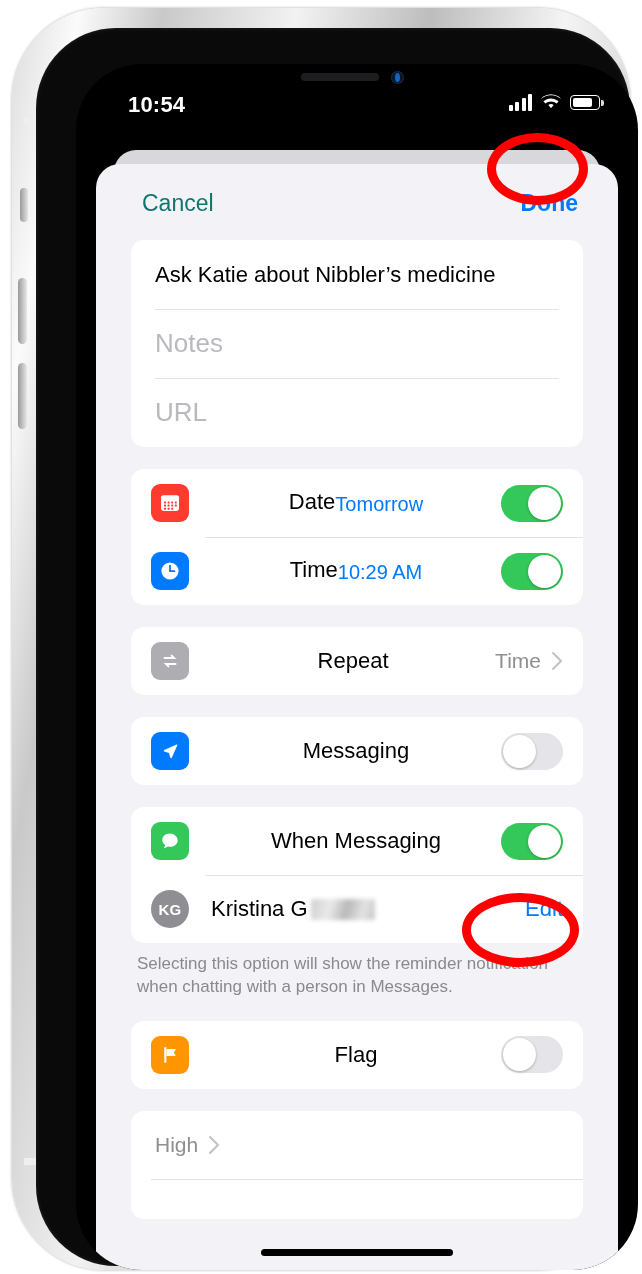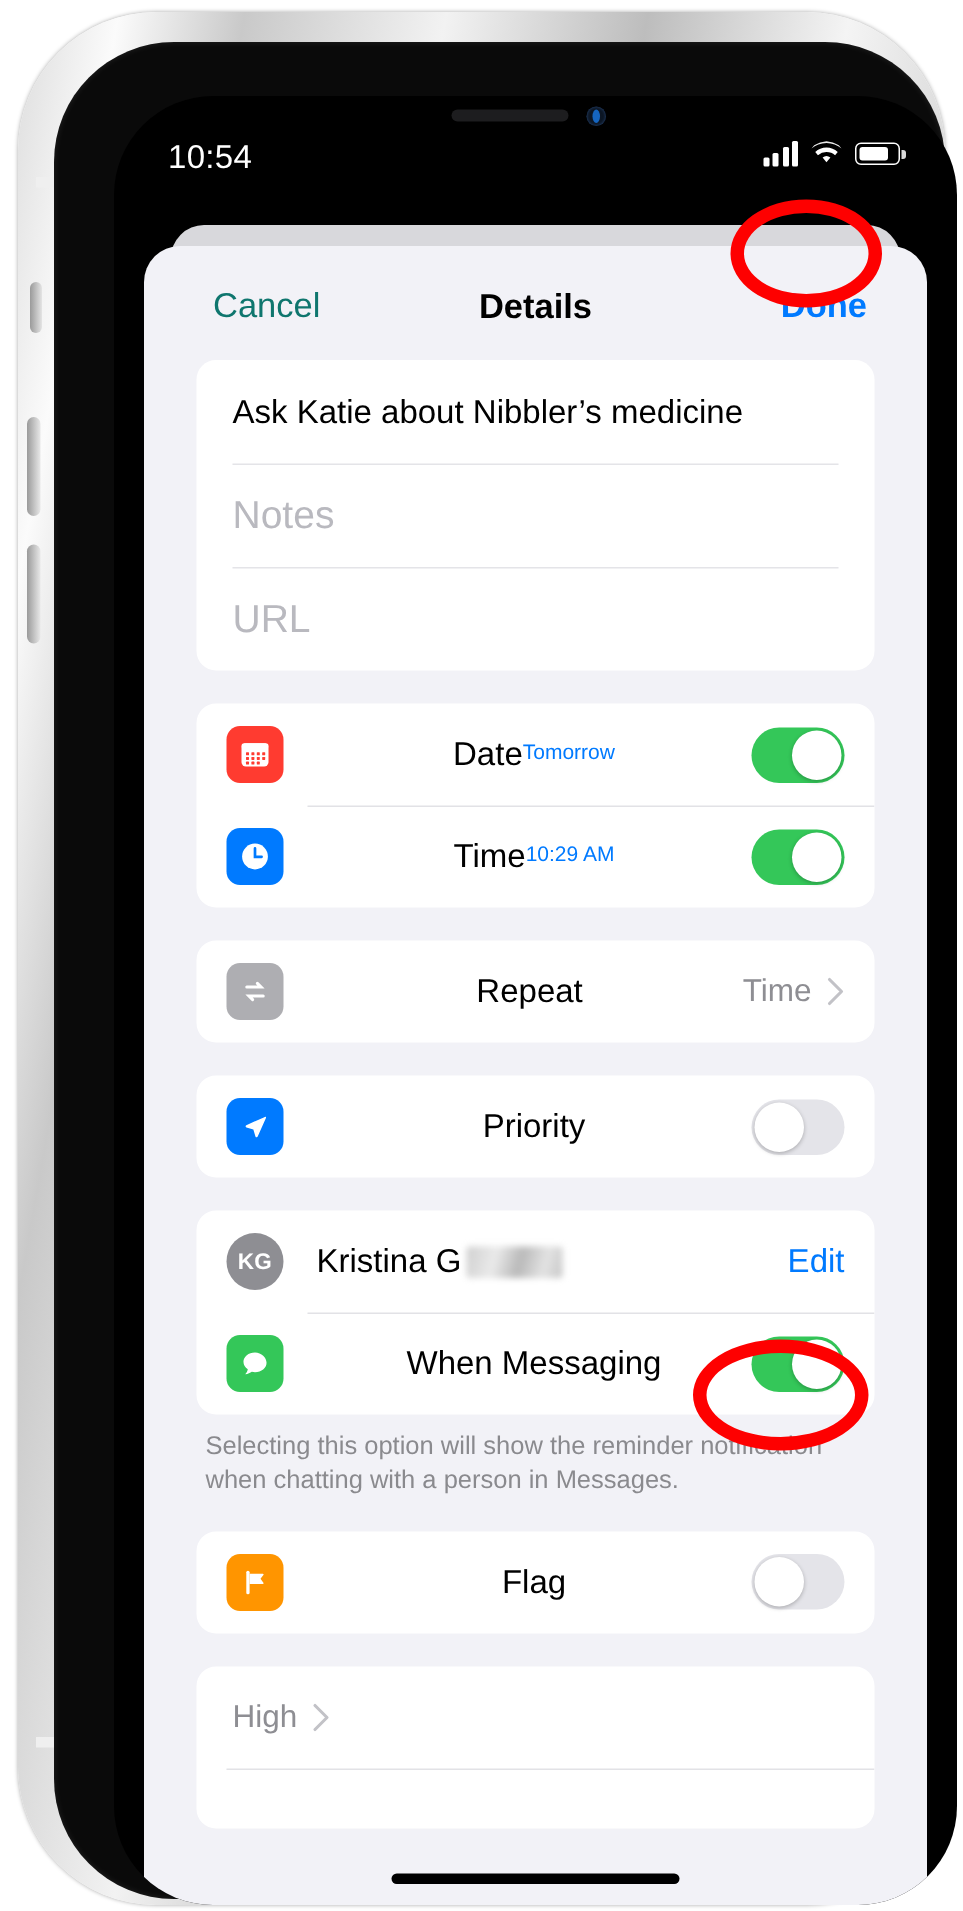--- a/index.html
+++ b/index.html
@@ -59,22 +59,22 @@
              background:#0c1624; box-shadow: inset 0 0 2px #2a4a7a; }
   .camera::after { content:""; position:absolute; left:4px; top:2px; width:5px; height:9px;
                    border-radius:50%; background:#1565c0; }
 
   
   .statusbar {
     position: absolute; top: 0; left: 0; width: 562px; height: 78px;
     color: #fff; z-index: 30;
   }
   .status-time {
-    position: absolute; left: 36px; top: 28px;
-    font-size: 22px; font-weight: normal; letter-spacing: .2px;
+    position: absolute; left: 52px; top: 28px;
+    font-size: 22px; font-weight: bold; letter-spacing: .2px;
   }
   .status-right { position: absolute; right: 38px; top: 30px; display: flex; align-items: center; gap: 8px; }
   .bars { display: flex; align-items: flex-end; gap: 2.5px; height: 17px; }
   .bars i { width: 4px; background: #fff; border-radius: 1px; display:block; }
   .bars i:nth-child(1){ height: 6px; }
   .bars i:nth-child(2){ height: 9px; }
   .bars i:nth-child(3){ height: 13px; }
   .bars i:nth-child(4){ height: 17px; }
   .wifi { width: 22px; height: 17px; position: relative; }
   .wifi svg { display:block; }
@@ -140,21 +140,21 @@
 
   .icon-sq {
     width: 38px; height: 38px; border-radius: 9px; flex: 0 0 38px;
     display: flex; align-items: center; justify-content: center;
     margin-right: 22px;
   }
   .icon-sq svg { display: block; }
 
   .row-labels { flex: 1 1 auto; display: flex; flex-direction: row; justify-content: center; }
   .row-label { font-size: 22px; color: #000; line-height: 1.18; }
-  .row-sub { font-size: 14px; color: #007aff; line-height: 1.3; margin-top: 2px; }
+  .row-sub { font-size: 20px; color: #007aff; line-height: 1.3; margin-top: 2px; }
   .row-value { font-size: 21px; color: #8e8e93; margin-right: 10px; }
   .chev { color: #c2c2c7; font-size: 22px; line-height: 1; display:flex; align-items:center; }
   .chev svg { display: block; }
 
   
   .toggle {
     width: 62px; height: 37px; border-radius: 19px; position: relative; flex: 0 0 62px;
     background: #e4e4e9; transition: background .15s;
   }
   .toggle.on { background: #34c759; }
@@ -244,21 +244,20 @@
             </div>
           </div>
         </div>
 
         <div class="sheet-back"></div>
 
         <div class="sheet">
 
           <div class="navbar">
             <button class="nav-cancel">Cancel</button>
-            <div class="nav-title">Details</div>
             <button class="nav-done">Done</button>
           </div>
 
           <div class="content">
 
             <div class="card">
               <div class="text-row">
                 <span class="field-value">Ask Katie about Nibbler’s medicine</span>
               </div>
               <div class="text-row">
@@ -336,49 +335,49 @@
             </div>
 
             <div class="card">
               <div class="row">
                 <span class="icon-sq" style="background:#007AFF">
                   <svg width="24" height="24" viewBox="0 0 24 24">
                     <path d="M18.6 5.6L6.2 11.1c-.7.3-.6 1.3.1 1.5l4.6 1.4 1.4 4.6c.2.7 1.2.8 1.5.1l5.5-12.4c.3-.6-.2-1.1-.7-.7z" fill="#fff"></path>
                   </svg>
                 </span>
                 <span class="row-labels">
-                  <span class="row-label">Priority</span>
+                  <span class="row-label">Messaging</span>
                 </span>
                 <span class="toggle">
                     <span class="knob"></span>
                   </span>
               </div>
             </div>
 
             <div class="card">
+              <div class="row">
+                <span class="icon-sq" style="background:#34C759">
+                  <svg width="24" height="24" viewBox="0 0 24 24">
+                    <path d="M12 4.6c-4.3 0-7.7 2.8-7.7 6.3 0 2 1.1 3.8 2.9 5-.2 1.2-.8 2.4-1.7 3.3 1.8-.2 3.3-.9 4.4-1.7.7.2 1.4.3 2.1.3 4.3 0 7.7-2.8 7.7-6.3S16.3 4.6 12 4.6z" fill="#fff"></path>
+                  </svg>
+                </span>
+                <span class="row-labels">
+                  <span class="row-label">When Messaging</span>
+                </span>
+                <span class="toggle on">
+                    <span class="knob"></span>
+                  </span>
+              </div>
               <div class="row">
                 <span class="avatar">KG</span>
                 <span class="contact-name">
                   <span>Kristina G</span>
                   <span class="redacted"></span>
                 </span>
                 <button class="edit-link">Edit</button>
-              </div>
-              <div class="row">
-                <span class="icon-sq" style="background:#34C759">
-                  <svg width="24" height="24" viewBox="0 0 24 24">
-                    <path d="M12 4.6c-4.3 0-7.7 2.8-7.7 6.3 0 2 1.1 3.8 2.9 5-.2 1.2-.8 2.4-1.7 3.3 1.8-.2 3.3-.9 4.4-1.7.7.2 1.4.3 2.1.3 4.3 0 7.7-2.8 7.7-6.3S16.3 4.6 12 4.6z" fill="#fff"></path>
-                  </svg>
-                </span>
-                <span class="row-labels">
-                  <span class="row-label">When Messaging</span>
-                </span>
-                <span class="toggle on">
-                    <span class="knob"></span>
-                  </span>
               </div>
             </div>
 
             <div class="footnote">Selecting this option will show the reminder notification when chatting with a person in Messages.</div>
 
             <div class="card">
               <div class="row">
                 <span class="icon-sq" style="background:#FF9500">
                   <svg width="24" height="24" viewBox="0 0 24 24">
                     <path d="M7.3 5.2v13.6" stroke="#fff" stroke-width="2.2" stroke-linecap="round"></path>

